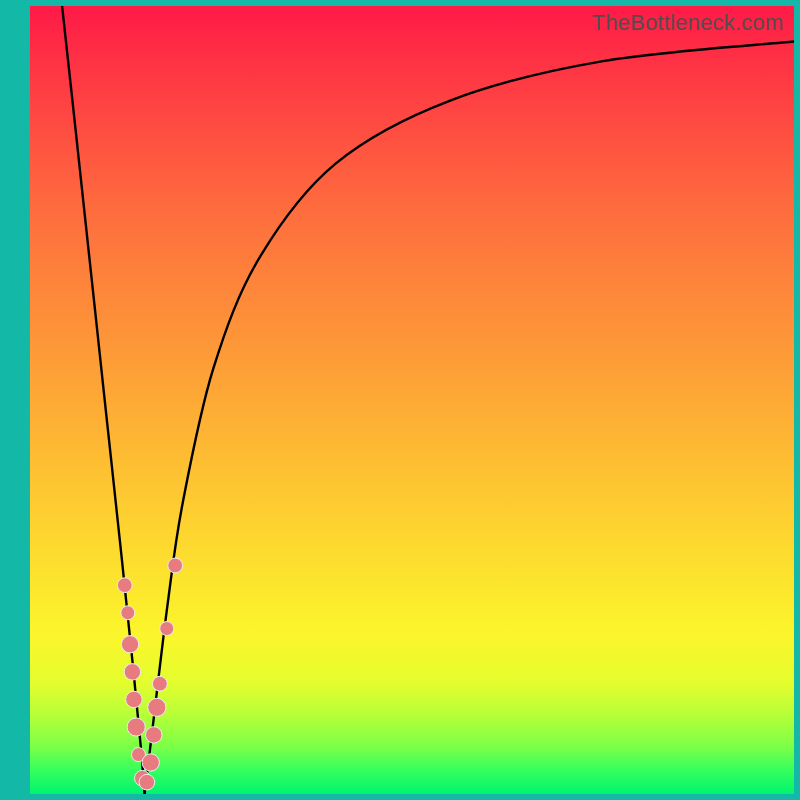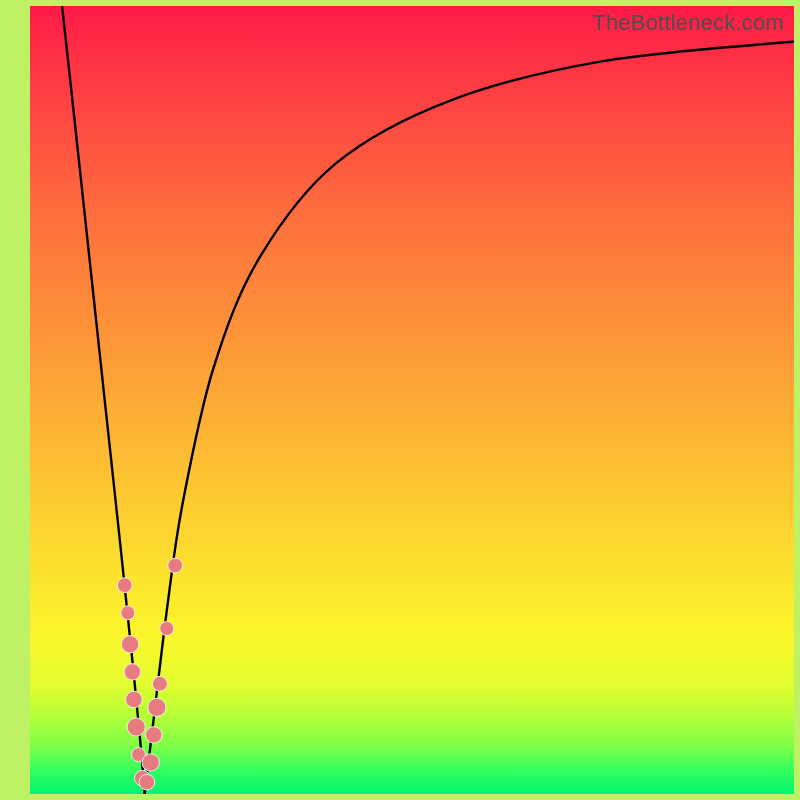--- a/index.html
+++ b/index.html
@@ -8,21 +8,21 @@
     width: 800px;
     height: 800px;
     overflow: hidden;
     background: #000;
     font-family: Arial, Helvetica, sans-serif;
   }
   .frame {
     position: relative;
     width: 800px;
     height: 800px;
-    background: #bef264;
+    background: #14b8a6;
   }
   .plot-area {
     position: absolute;
     left: 30px;
     top: 6px;
     width: 764px;
     height: 788px;
     overflow: hidden;
   }
   .gradient {

